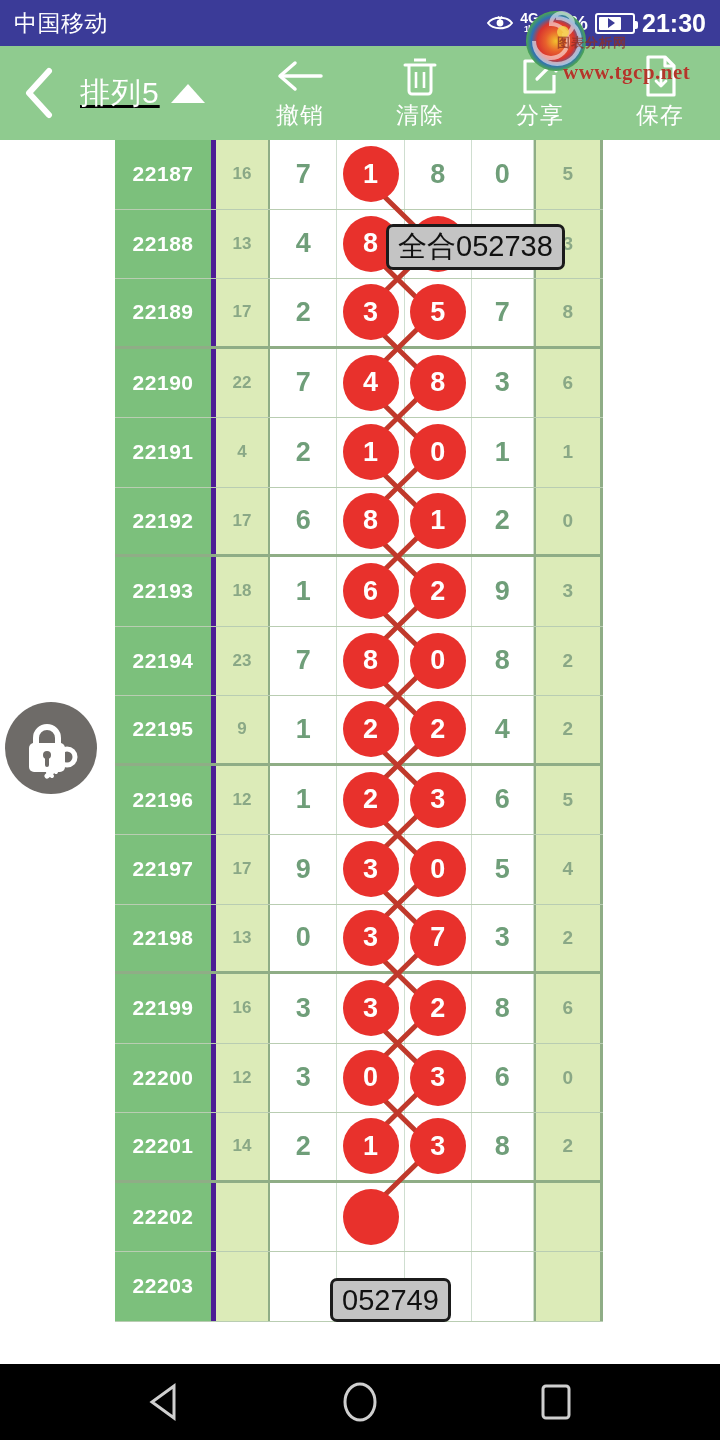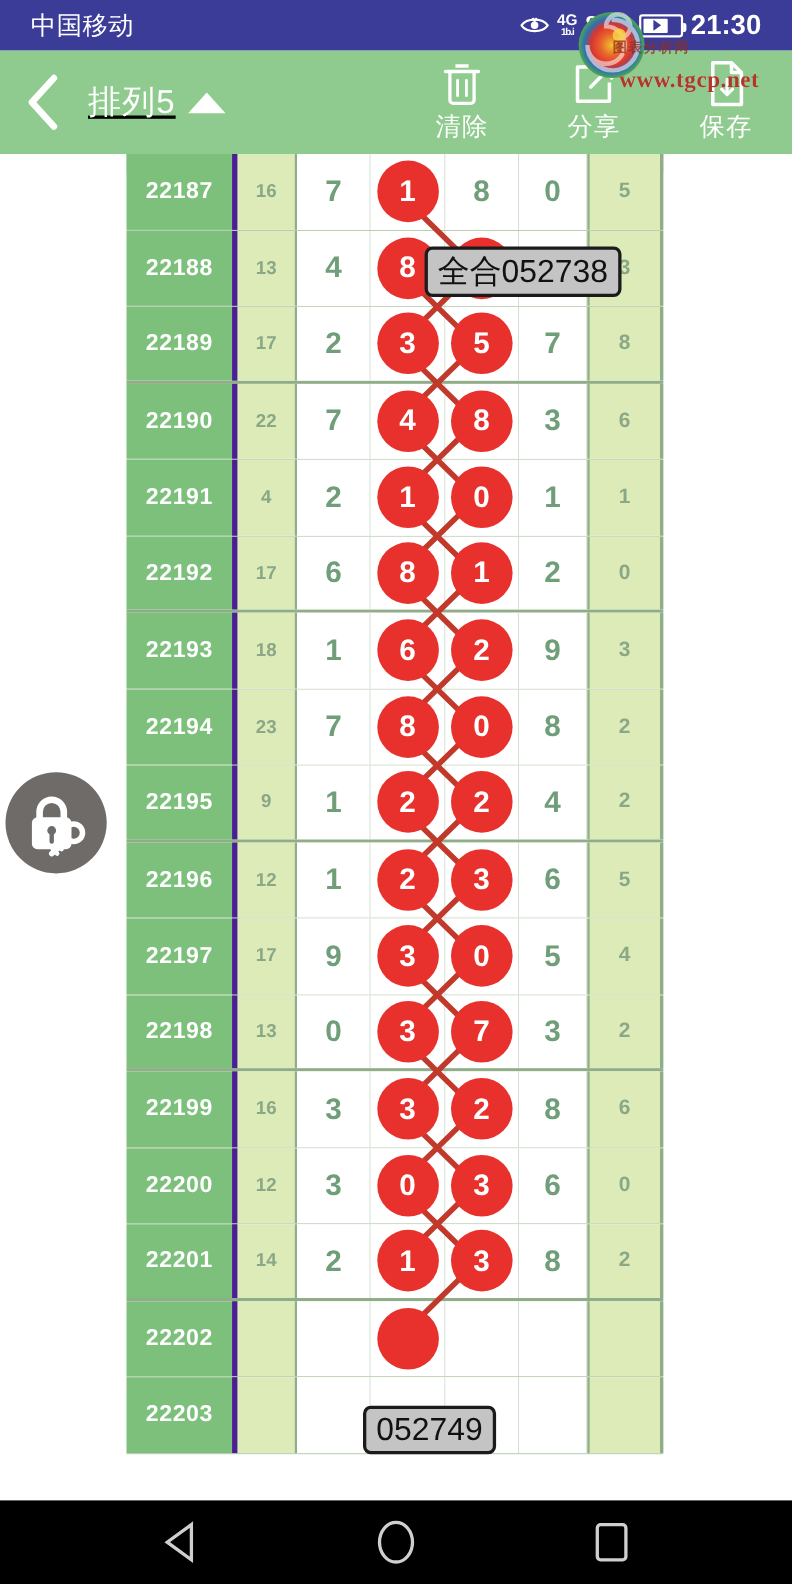--- a/index.html
+++ b/index.html
@@ -9,21 +9,21 @@
     background:#ffffff;
     overflow:hidden;
     position:relative;
   }
 
   
   #status-bar{
     position:absolute; left:0; top:0; width:720px; height:46px;
     background:#3b3b98;
     display:flex; align-items:center;
-    padding:0 28px;
+    padding:0 14px;
     color:#e8e8f5;
   }
   #carrier{ font-size:23px; letter-spacing:.5px; color:#ffffff; }
   #status-right{
     margin-left:auto; display:flex; align-items:center; gap:7px;
     font-size:21px; font-weight:bold; color:#ffffff;
   }
   .eye{ width:26px; height:16px; position:relative; }
   .eye svg{ display:block; }
   .net{ display:flex; flex-direction:column; align-items:center; line-height:.95; }
@@ -206,20 +206,29 @@
       <path d="M28 4 L8 26 L28 48" fill="none" stroke="#ffffff" stroke-width="6" stroke-linecap="round" stroke-linejoin="round"></path>
     </svg>
   </div>
   <div id="title-wrap">
     <span id="page-title">排列5</span>
     <span class="tri-up"></span>
   </div>
 
   <div id="tool-actions">
 
+    <div class="tool-item">
+      <span class="ti-icon">
+        <svg width="50" height="34" viewBox="0 0 50 34">
+          <path d="M46 17 H6" fill="none" stroke="#fff" stroke-width="3.5" stroke-linecap="round"></path>
+          <path d="M20 4 L5 17 L20 30" fill="none" stroke="#fff" stroke-width="3.5" stroke-linecap="round" stroke-linejoin="round"></path>
+        </svg>
+      </span>
+      <span class="ti-label">撤销</span>
+    </div>
 
     <div class="tool-item">
       <span class="ti-icon">
         <svg width="38" height="42" viewBox="0 0 38 42">
           <path d="M13 5 h12" fill="none" stroke="#fff" stroke-width="3"></path>
           <path d="M4 10 h30" fill="none" stroke="#fff" stroke-width="3" stroke-linecap="round"></path>
           <path d="M8 10 v26 a3 3 0 0 0 3 3 h16 a3 3 0 0 0 3 -3 v-26" fill="none" stroke="#fff" stroke-width="3"></path>
           <path d="M15 17 v16 M23 17 v16" fill="none" stroke="#fff" stroke-width="2.6"></path>
         </svg>
       </span>

